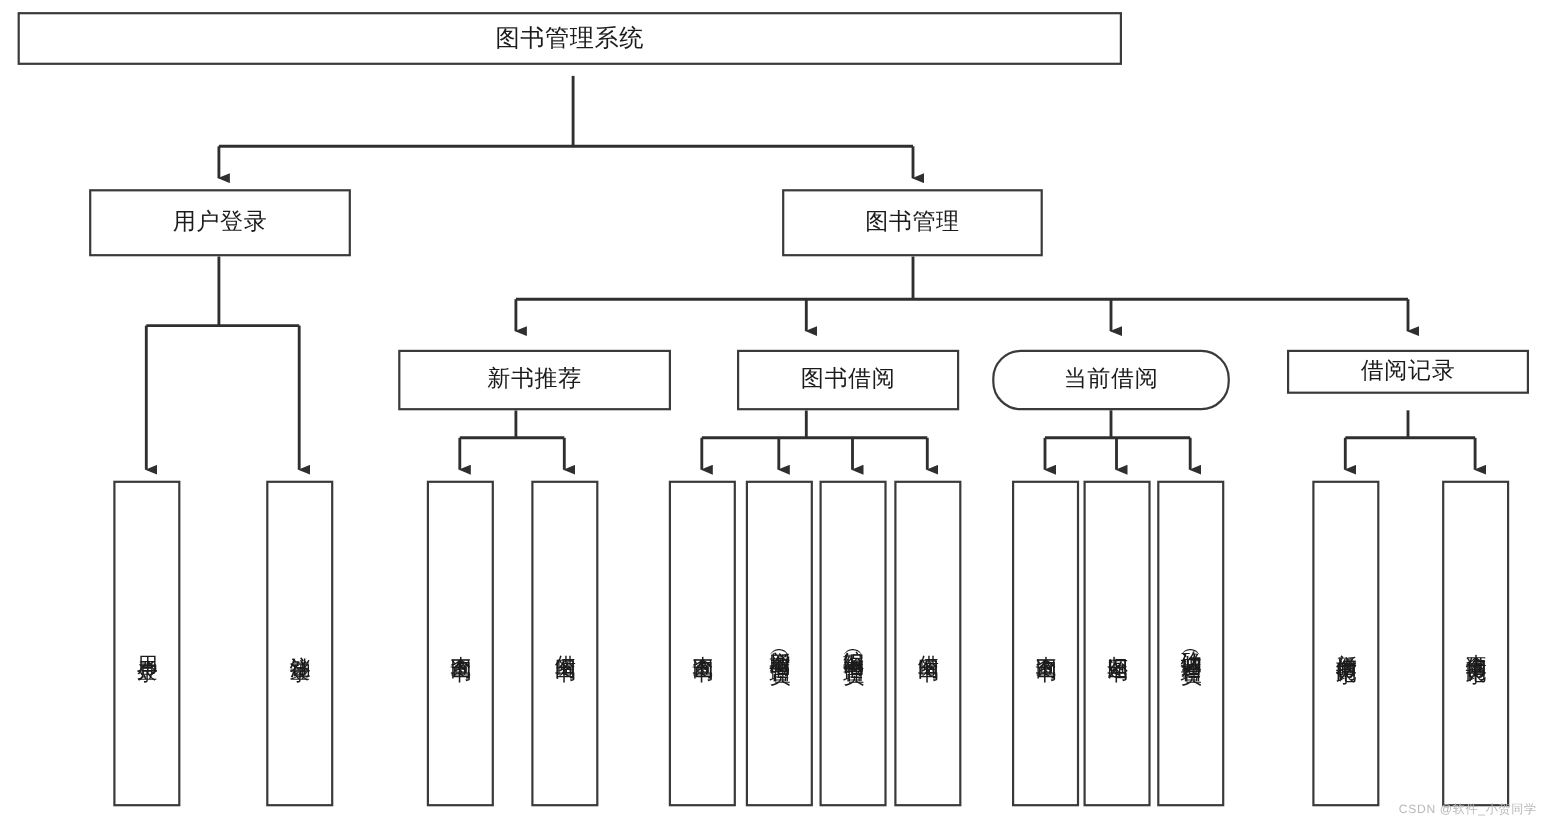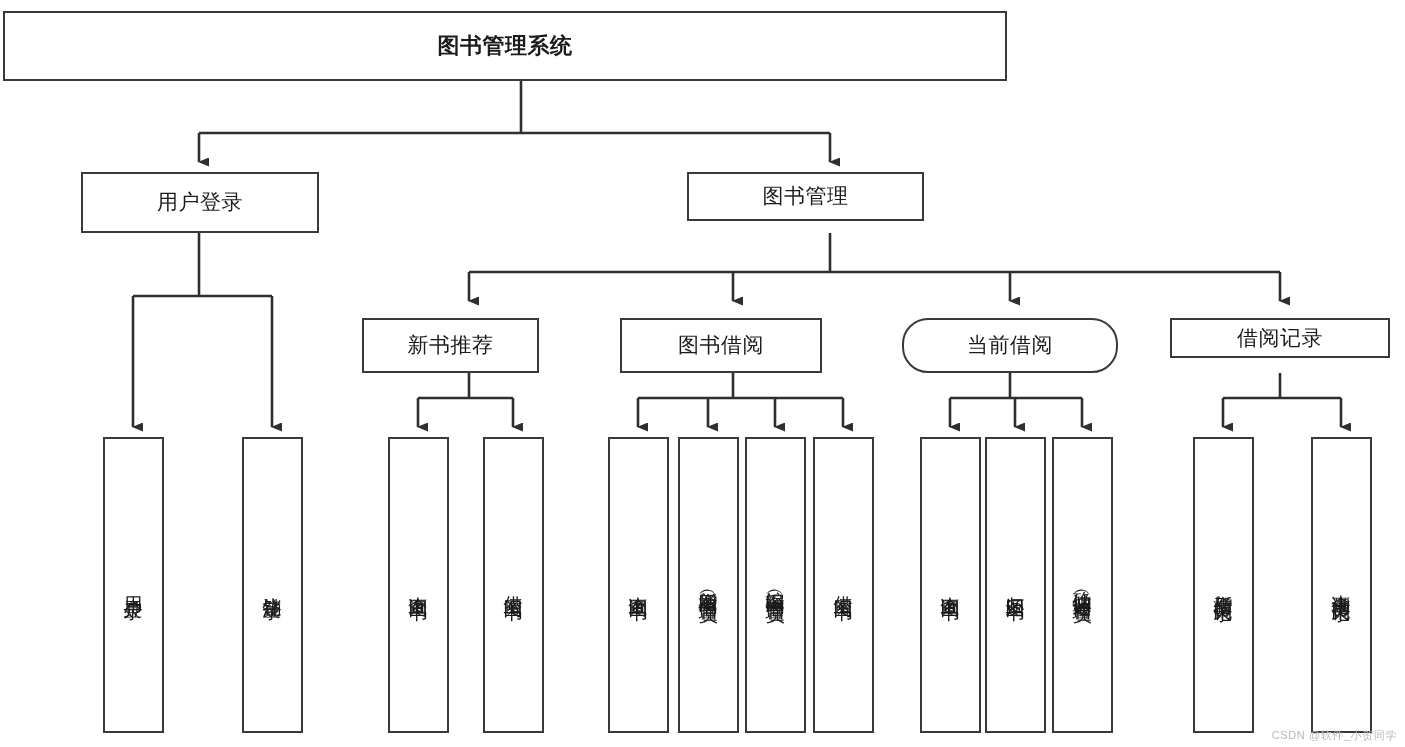--- a/index.html
+++ b/index.html
@@ -115,35 +115,35 @@
       <path d="M 1015,398 L 1015,427" marker-end="url(#arrowhead)"></path>
       <path d="M 1082,398 L 1082,427" marker-end="url(#arrowhead)"></path>
 
       <path d="M 1280,373 L 1280,398"></path>
       <path d="M 1223,398 L 1341,398"></path>
       <path d="M 1223,398 L 1223,427" marker-end="url(#arrowhead)"></path>
       <path d="M 1341,398 L 1341,427" marker-end="url(#arrowhead)"></path>
     </g>
   </svg>
 
-  <div class="node-box root" style="left:3px; top:11px; width:1004px; height:70px;font-weight:bold;">
+  <div class="node-box root" style="left:16px; top:11px; width:1004px; height:48px;">
     <span class="node-label">图书管理系统</span>
   </div>
 
   <div class="node-box" style="left:81px; top:172px; width:238px; height:61px;">
     <span class="node-label">用户登录</span>
   </div>
-  <div class="node-box" style="left:687px; top:172px; width:237px; height:49px;">
+  <div class="node-box" style="left:711px; top:172px; width:237px; height:61px;">
     <span class="node-label">图书管理</span>
   </div>
 
-  <div class="node-box" style="left:362px; top:318px; width:177px; height:55px;">
+  <div class="node-box" style="left:362px; top:318px; width:248px; height:55px;">
     <span class="node-label">新书推荐</span>
   </div>
-  <div class="node-box" style="left:620px; top:318px; width:202px; height:55px;">
+  <div class="node-box" style="left:670px; top:318px; width:202px; height:55px;">
     <span class="node-label">图书借阅</span>
   </div>
   <div class="node-box" style="left:902px; top:318px; width:216px; height:55px;border-radius:26px;">
     <span class="node-label">当前借阅</span>
   </div>
   <div class="node-box" style="left:1170px; top:318px; width:220px; height:40px;">
     <span class="node-label">借阅记录</span>
   </div>
 
   <div class="node-box vertical" style="left:103px; top:437px; width:61px; height:296px;">

